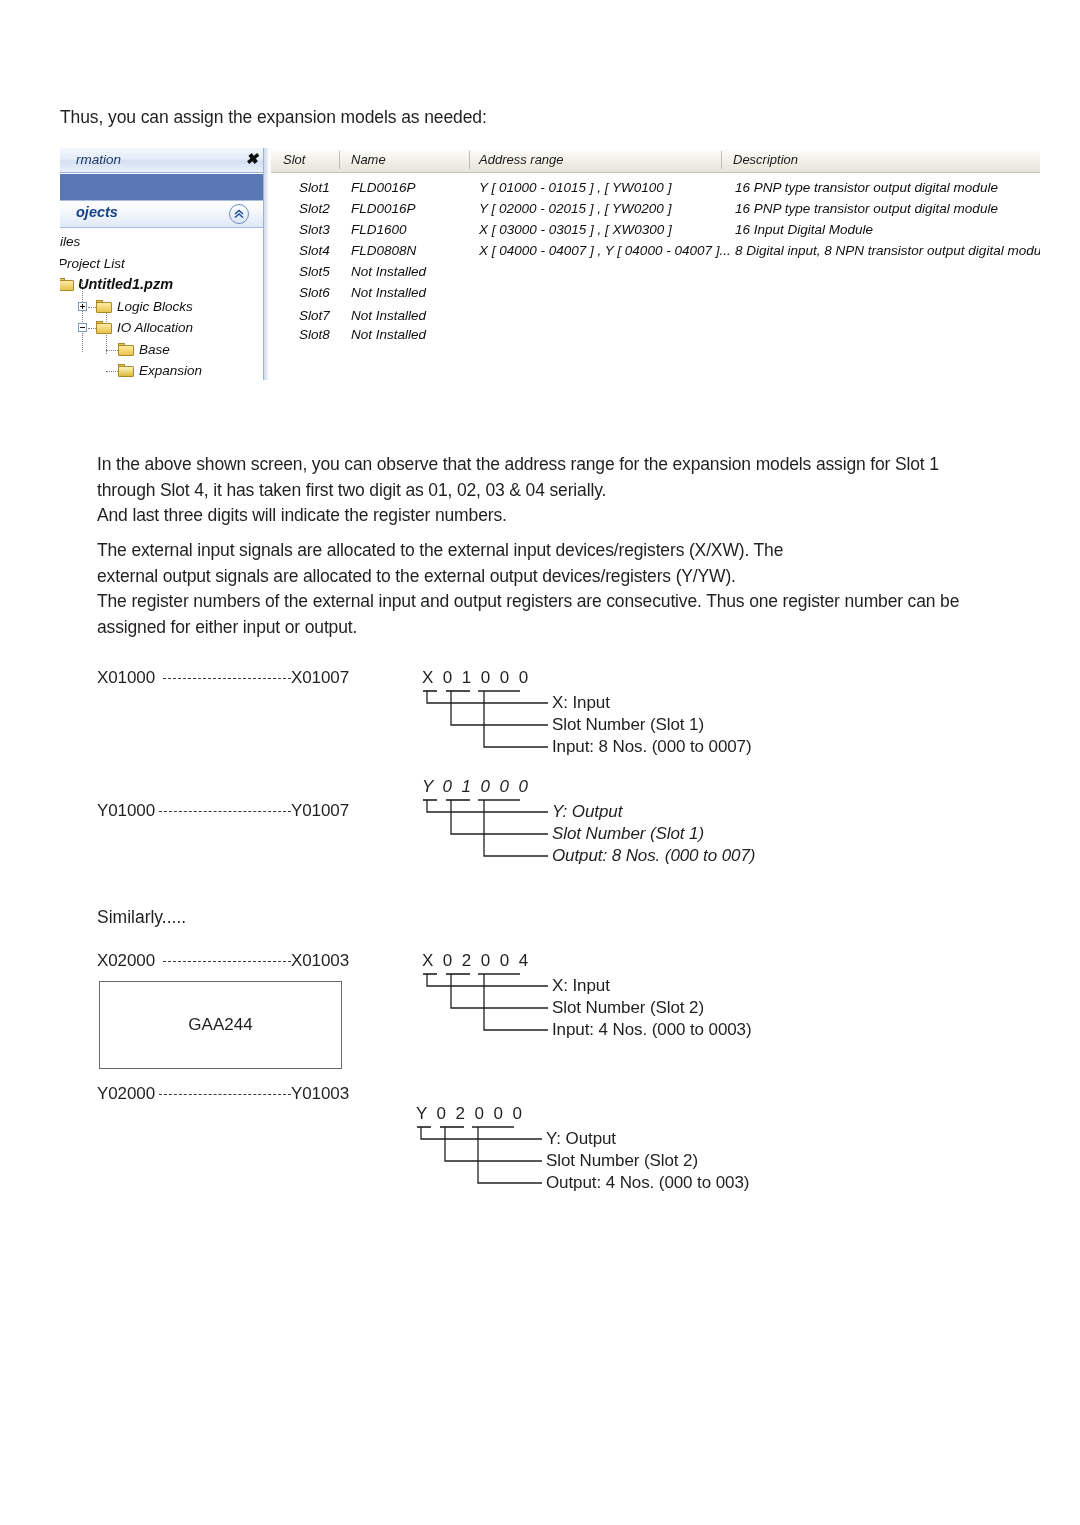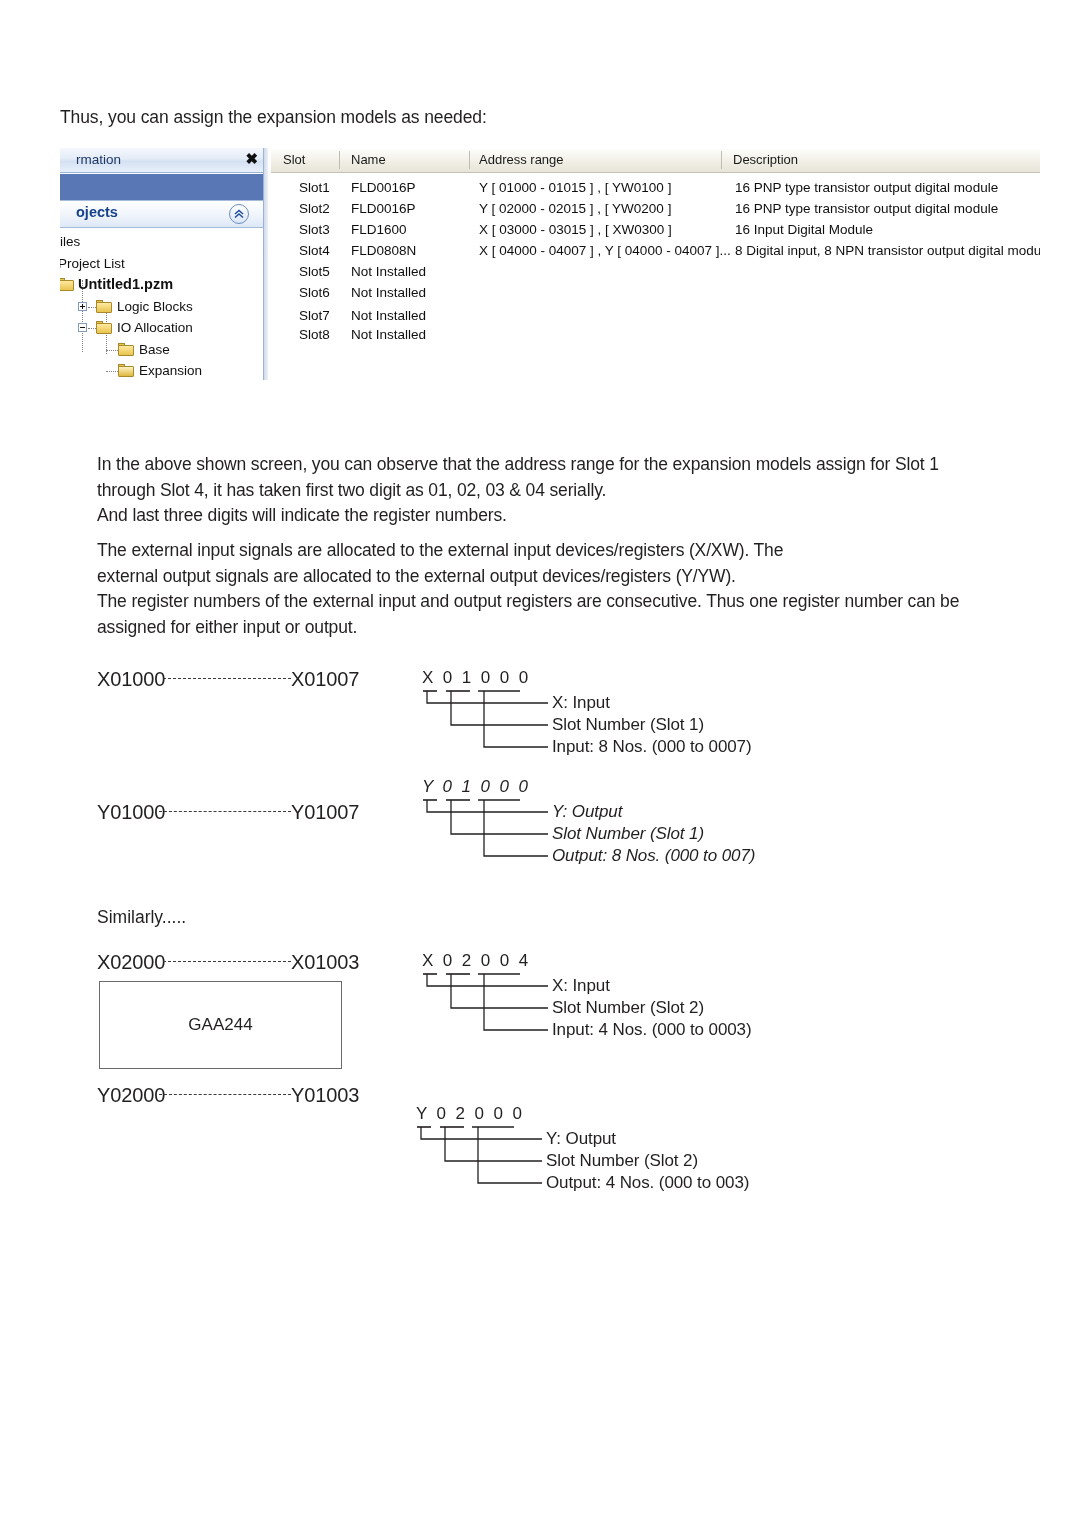--- a/index.html
+++ b/index.html
@@ -39,20 +39,21 @@
   .para.p1 { top: 452px; width: 920px; }
   .para.p2 { top: 538px; width: 920px; }
 
   
   .shot {
     position: absolute;
     left: 60px;
     top: 148px;
     width: 980px;
     height: 232px;
+    font-style: italic;
   }
 
   
   .panel {
     position: absolute;
     left: 0;
     top: 0;
     width: 208px;
     height: 232px;
     overflow: hidden;
@@ -244,21 +245,21 @@
     width: 100%;
     font-size: 13.5px;
     color: #0f0f0f;
     white-space: nowrap;
   }
   .lv-cell { position: absolute; top: 0; }
 
   
   .dg-text {
     position: absolute;
-    font-size: 20px;
+    font-size: 17px;
     letter-spacing: -0.1px;
     white-space: nowrap;
     color: #231f20;
   }
   .similarly {
     position: absolute;
     left: 97px; top: 907px;
     font-size: 17.5px;
     color: #231f20;
   }

